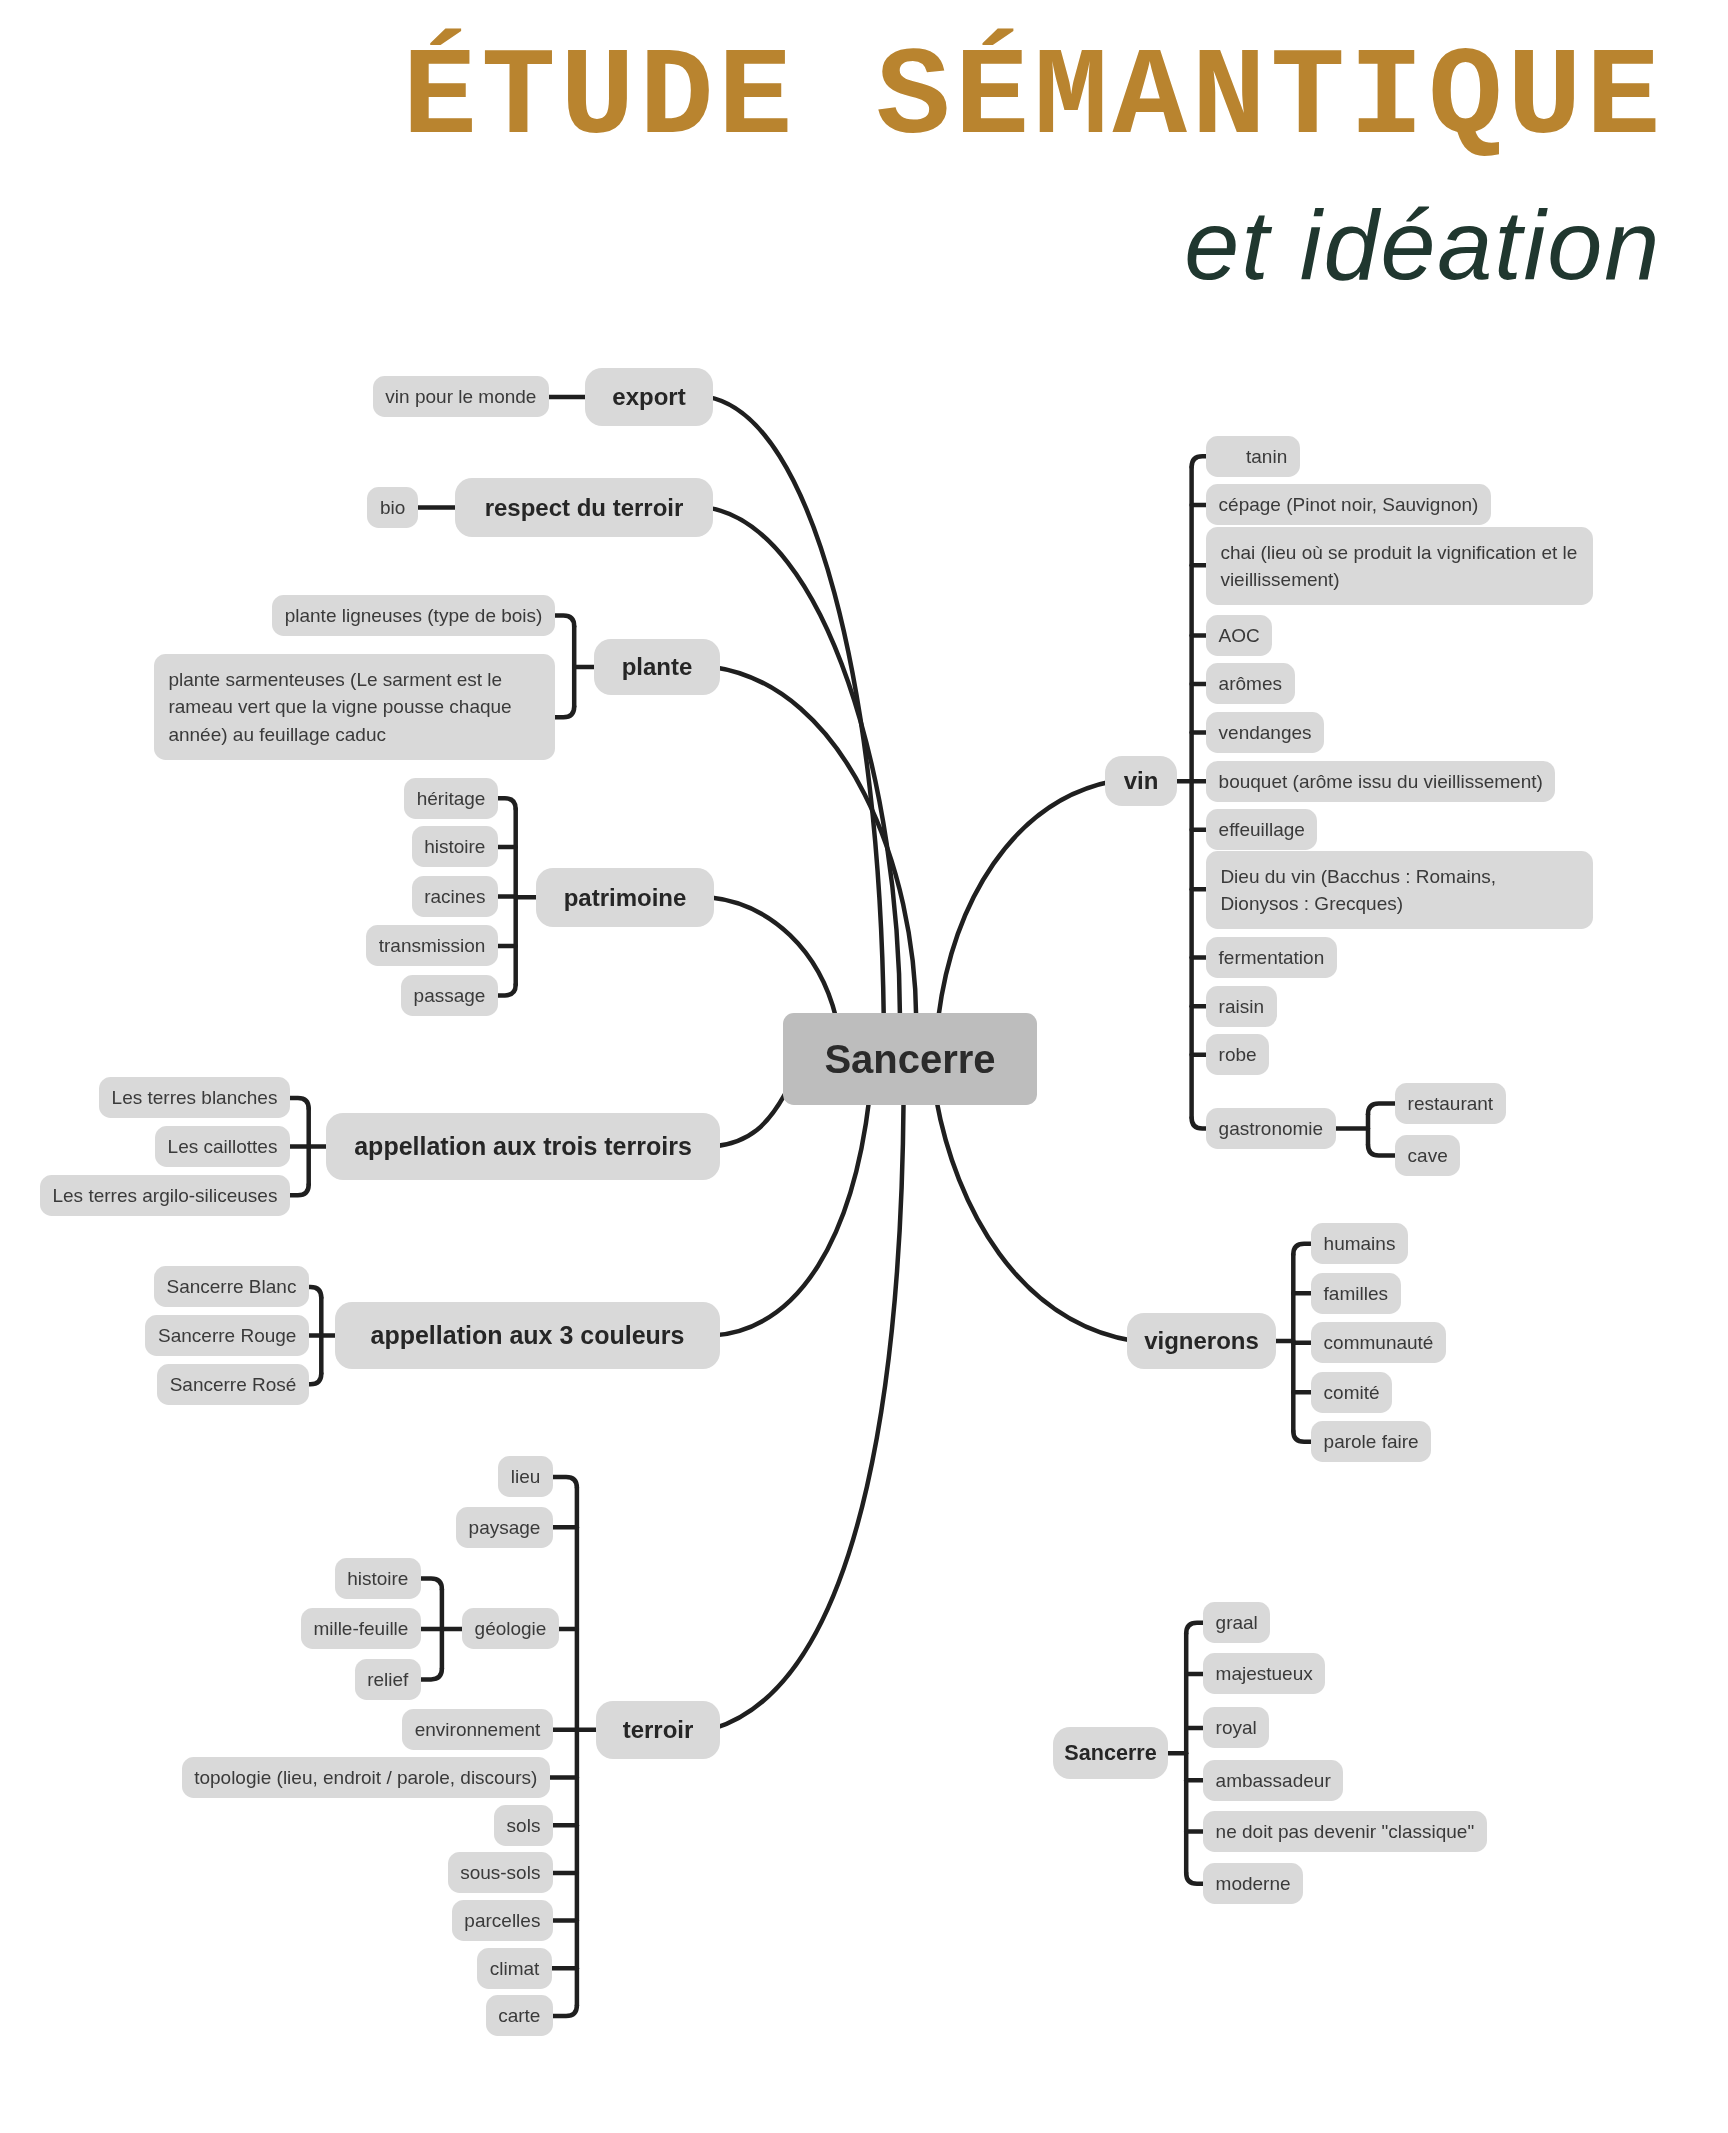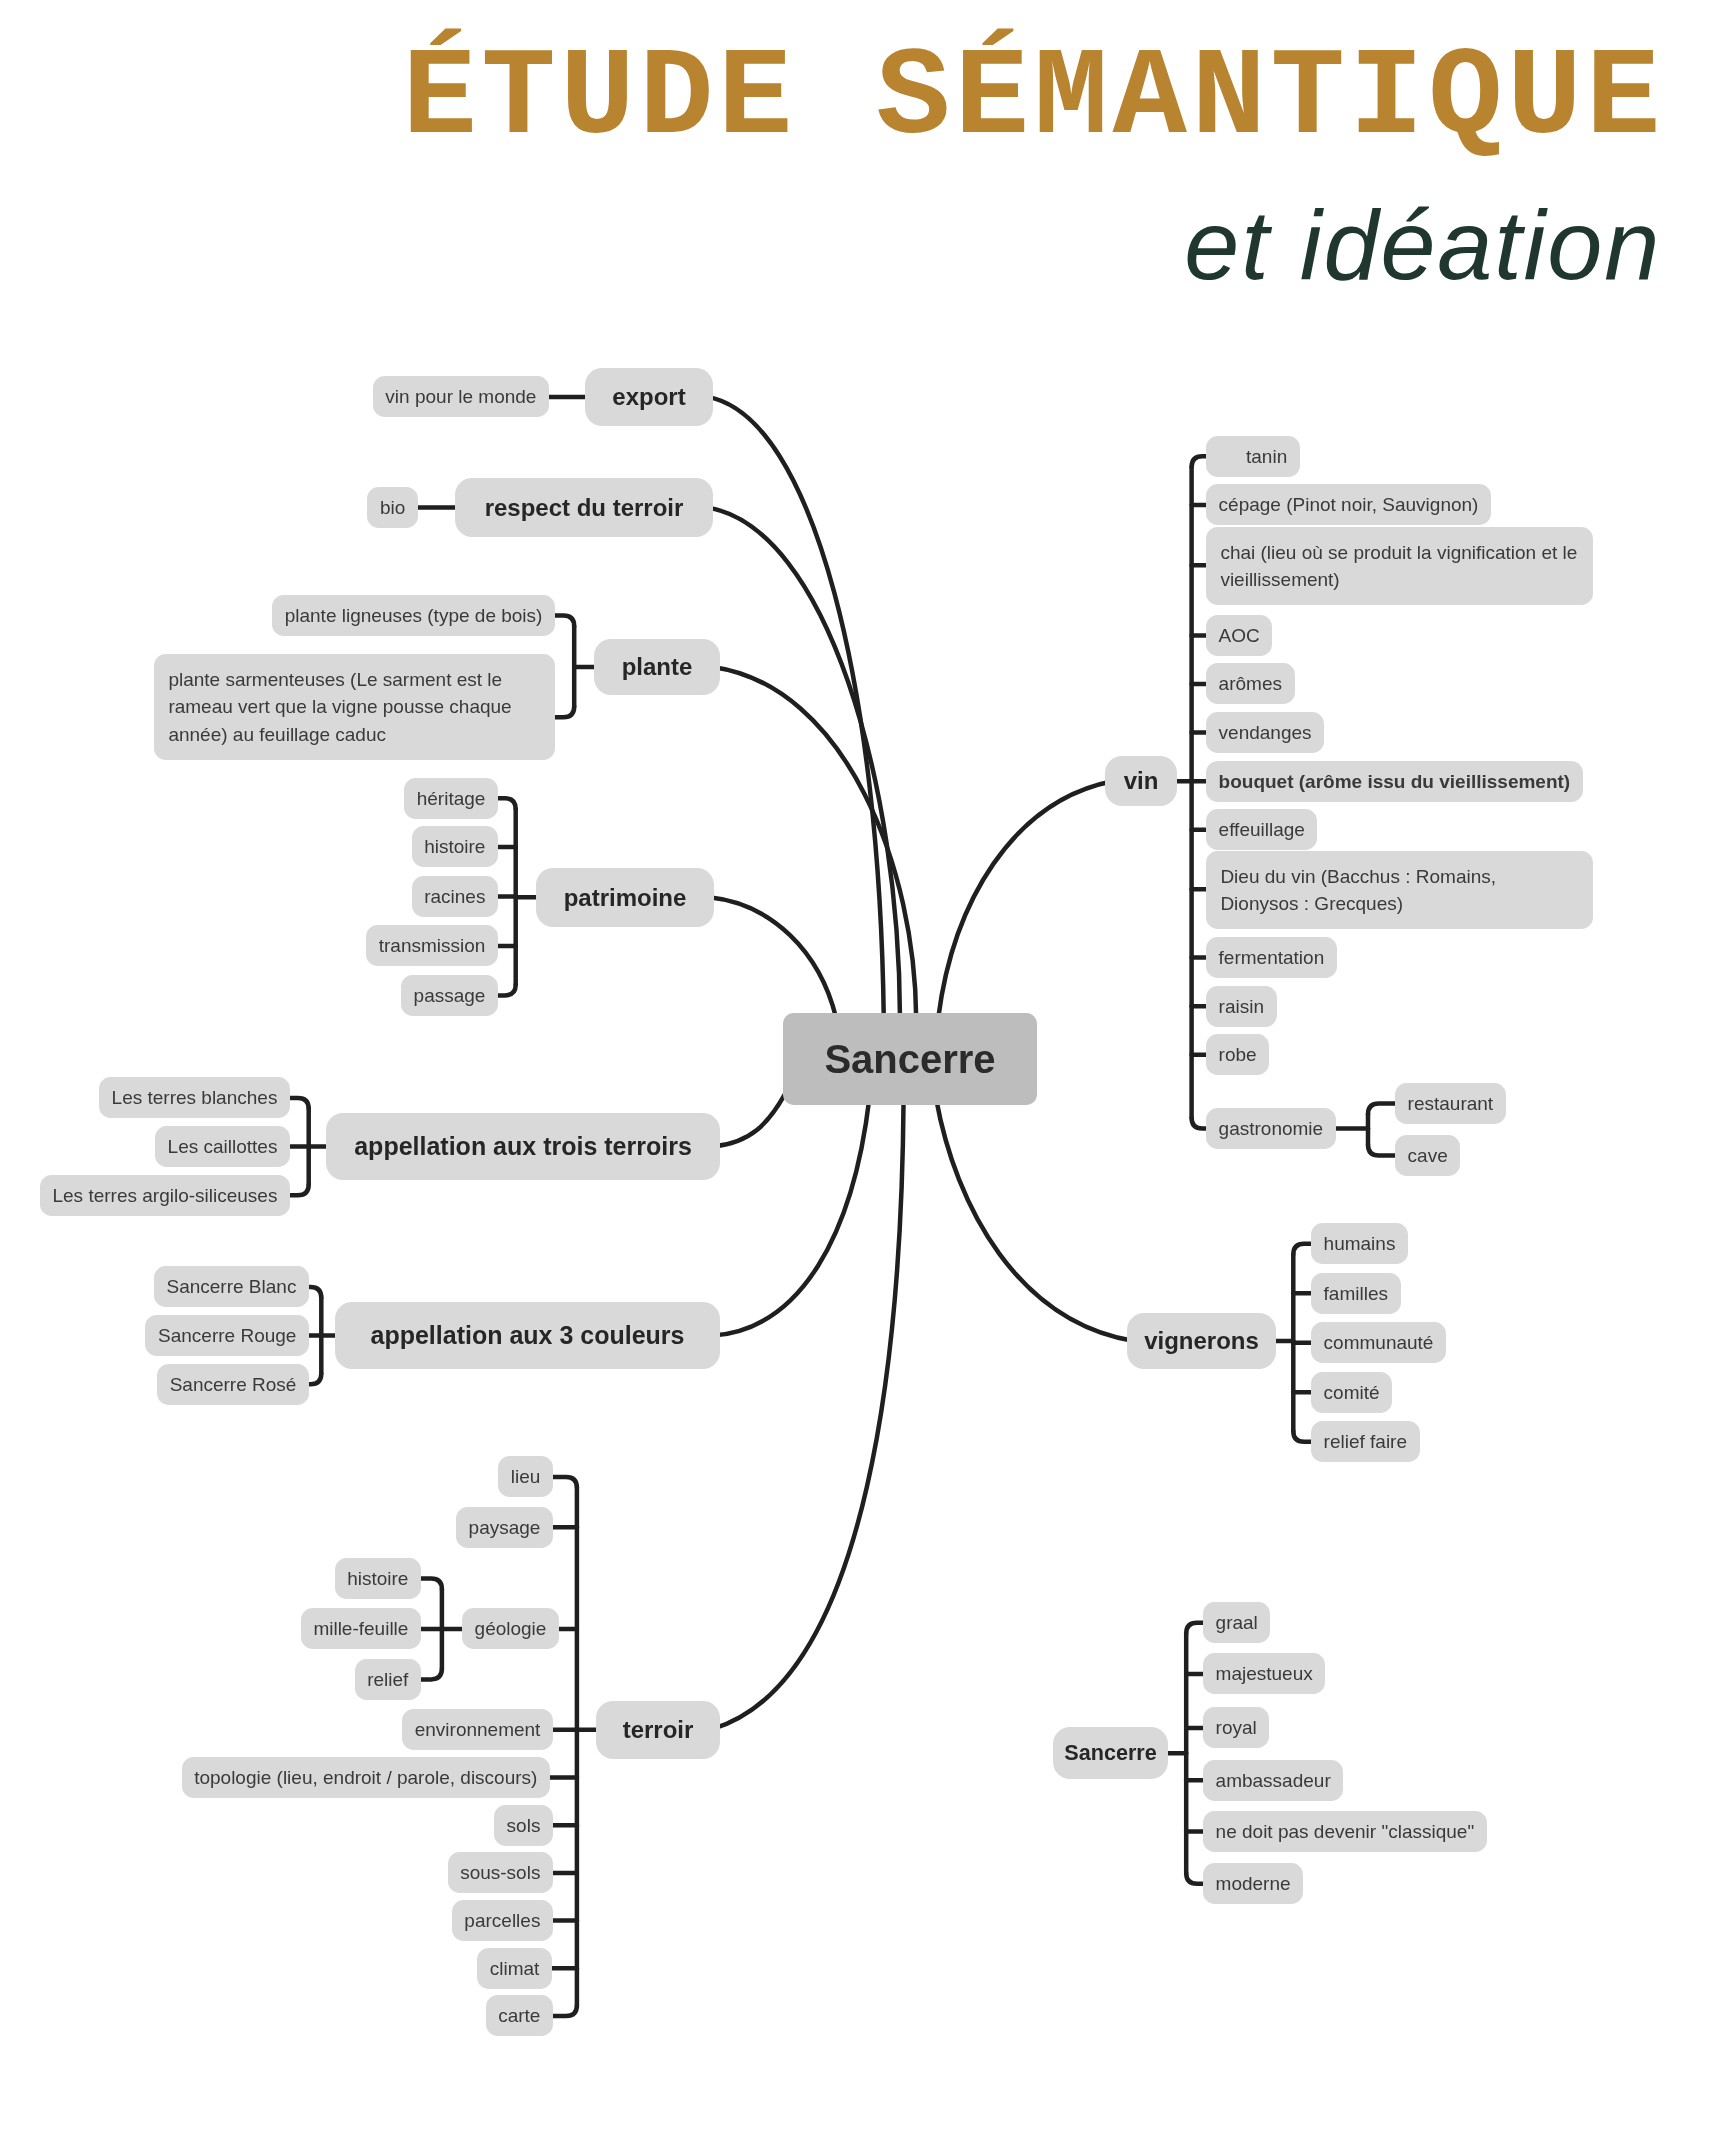--- a/index.html
+++ b/index.html
@@ -160,36 +160,36 @@
   <div class="node" style="right:1176px;top:1948px;">climat</div>
   <div class="node" style="right:1175px;top:1995px;">carte</div>
 
   <div class="node lvl1" style="left:1105px;top:756px;width:72px;height:50px;">vin</div>
   <div class="node" style="left:1206px;top:436px;padding-left:40px;">tanin</div>
   <div class="node" style="left:1206px;top:484px;">cépage (Pinot noir, Sauvignon)</div>
   <div class="node wrap" style="left:1206px;top:527px;width:387px;">chai (lieu où se produit la vignification et le vieillissement)</div>
   <div class="node" style="left:1206px;top:615px;">AOC</div>
   <div class="node" style="left:1206px;top:663px;">arômes</div>
   <div class="node" style="left:1206px;top:712px;">vendanges</div>
-  <div class="node" style="left:1206px;top:761px;font-weight:bold;">bouquet (arôme issu du vieillissement)</div>
+  <div class="node" style="left:1206px;top:761px;">bouquet (arôme issu du vieillissement)</div>
   <div class="node" style="left:1206px;top:809px;">effeuillage</div>
   <div class="node wrap" style="left:1206px;top:851px;width:387px;">Dieu du vin (Bacchus : Romains, Dionysos : Grecques)</div>
   <div class="node" style="left:1206px;top:937px;">fermentation</div>
   <div class="node" style="left:1206px;top:986px;">raisin</div>
   <div class="node" style="left:1206px;top:1034px;">robe</div>
   <div class="node" style="left:1206px;top:1108px;">gastronomie</div>
   <div class="node" style="left:1395px;top:1083px;">restaurant</div>
   <div class="node" style="left:1395px;top:1135px;">cave</div>
 
   <div class="node lvl1" style="left:1127px;top:1313px;width:149px;height:56px;">vignerons</div>
   <div class="node" style="left:1311px;top:1223px;">humains</div>
   <div class="node" style="left:1311px;top:1273px;">familles</div>
   <div class="node" style="left:1311px;top:1322px;">communauté</div>
   <div class="node" style="left:1311px;top:1372px;">comité</div>
-  <div class="node" style="left:1311px;top:1421px;">relief faire</div>
+  <div class="node" style="left:1311px;top:1421px;">parole faire</div>
 
   <div class="node lvl1" style="left:1053px;top:1727px;width:115px;height:52px;font-size:21.6px;">Sancerre</div>
   <div class="node" style="left:1203px;top:1602px;">graal</div>
   <div class="node" style="left:1203px;top:1653px;">majestueux</div>
   <div class="node" style="left:1203px;top:1707px;">royal</div>
   <div class="node" style="left:1203px;top:1760px;">ambassadeur</div>
   <div class="node" style="left:1203px;top:1811px;">ne doit pas devenir "classique"</div>
   <div class="node" style="left:1203px;top:1863px;">moderne</div>
 
 </div>

